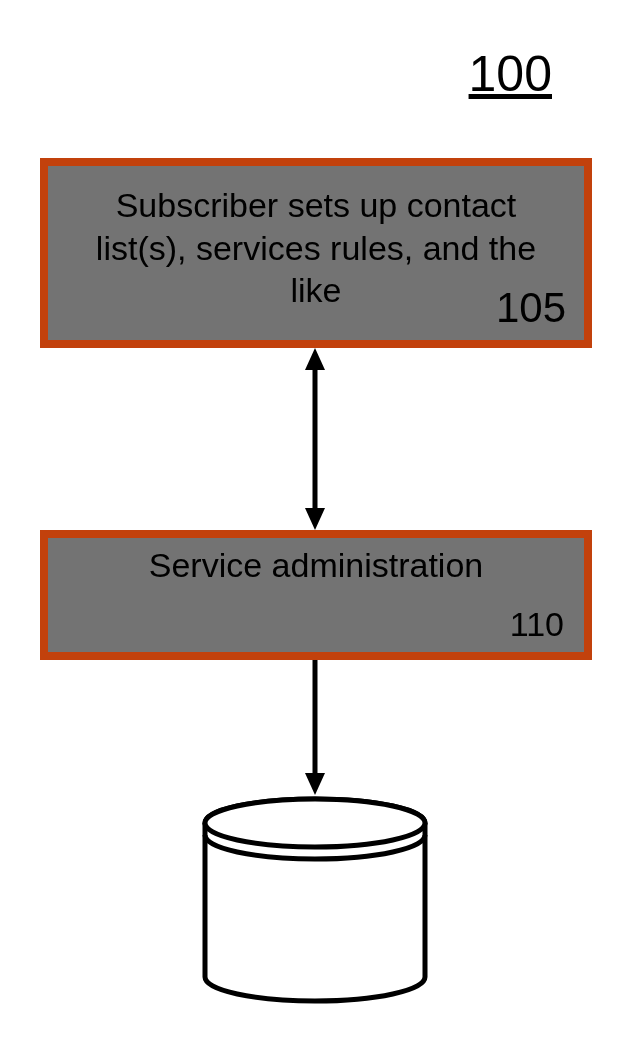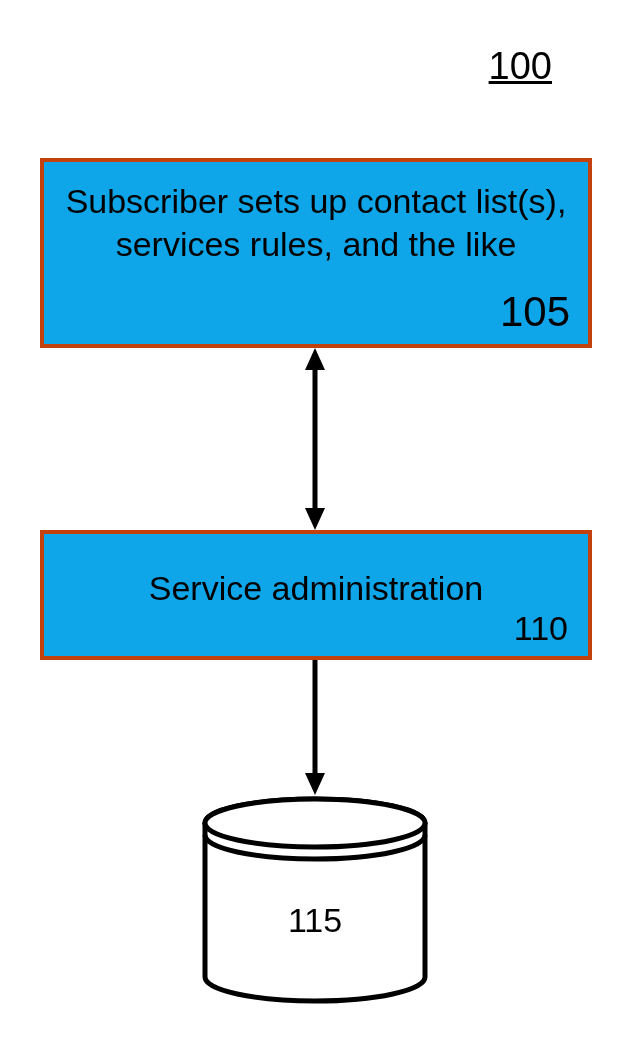--- a/index.html
+++ b/index.html
@@ -8,27 +8,27 @@
       font-family: Arial, Helvetica, sans-serif;
       background: #fff;
       width: 632px;
       height: 1062px;
       position: relative;
     }
     .figure-number {
       position: absolute;
       top: 45px;
       right: 80px;
-      font-size: 38px;
+      font-size: 50px;
       text-decoration: underline;
     }
     .box {
       position: absolute;
-      border: 4px solid #c2410c;
-      background: #0ea5e9;
+      border: 8px solid #c2410c;
+      background: #737373;
       text-align: center;
       box-sizing: border-box;
     }
     .box-1 {
       left: 40px;
       top: 158px;
       width: 552px;
       height: 190px;
       padding: 18px 20px 10px 20px;
     }
@@ -40,21 +40,21 @@
       position: absolute;
       right: 18px;
       bottom: 8px;
       font-size: 42px;
     }
     .box-2 {
       left: 40px;
       top: 530px;
       width: 552px;
       height: 130px;
-      padding: 35px 20px 10px 20px;
+      padding: 8px 20px 10px 20px;
     }
     .box-2 .main-text {
       font-size: 34px;
     }
     .box-2 .ref {
       position: absolute;
       right: 20px;
       bottom: 8px;
       font-size: 34px;
     }
@@ -116,14 +116,13 @@
 </svg>
 
 <svg class="db" viewBox="0 0 230 210">
   <ellipse cx="115" cy="28" rx="110" ry="24" fill="#fff" stroke="#000" stroke-width="5"></ellipse>
   <path d="M 5 28 L 5 182 A 110 24 0 0 0 225 182 L 225 28" fill="#fff" stroke="#000" stroke-width="5"></path>
   <ellipse cx="115" cy="28" rx="110" ry="24" fill="#fff" stroke="#000" stroke-width="5"></ellipse>
   <path d="M 5 40 A 110 24 0 0 0 225 40" fill="none" stroke="#000" stroke-width="5"></path>
 </svg>
 
 <div class="db-label">
-  <div>115</div>
 </div>
 
 </body></html>

